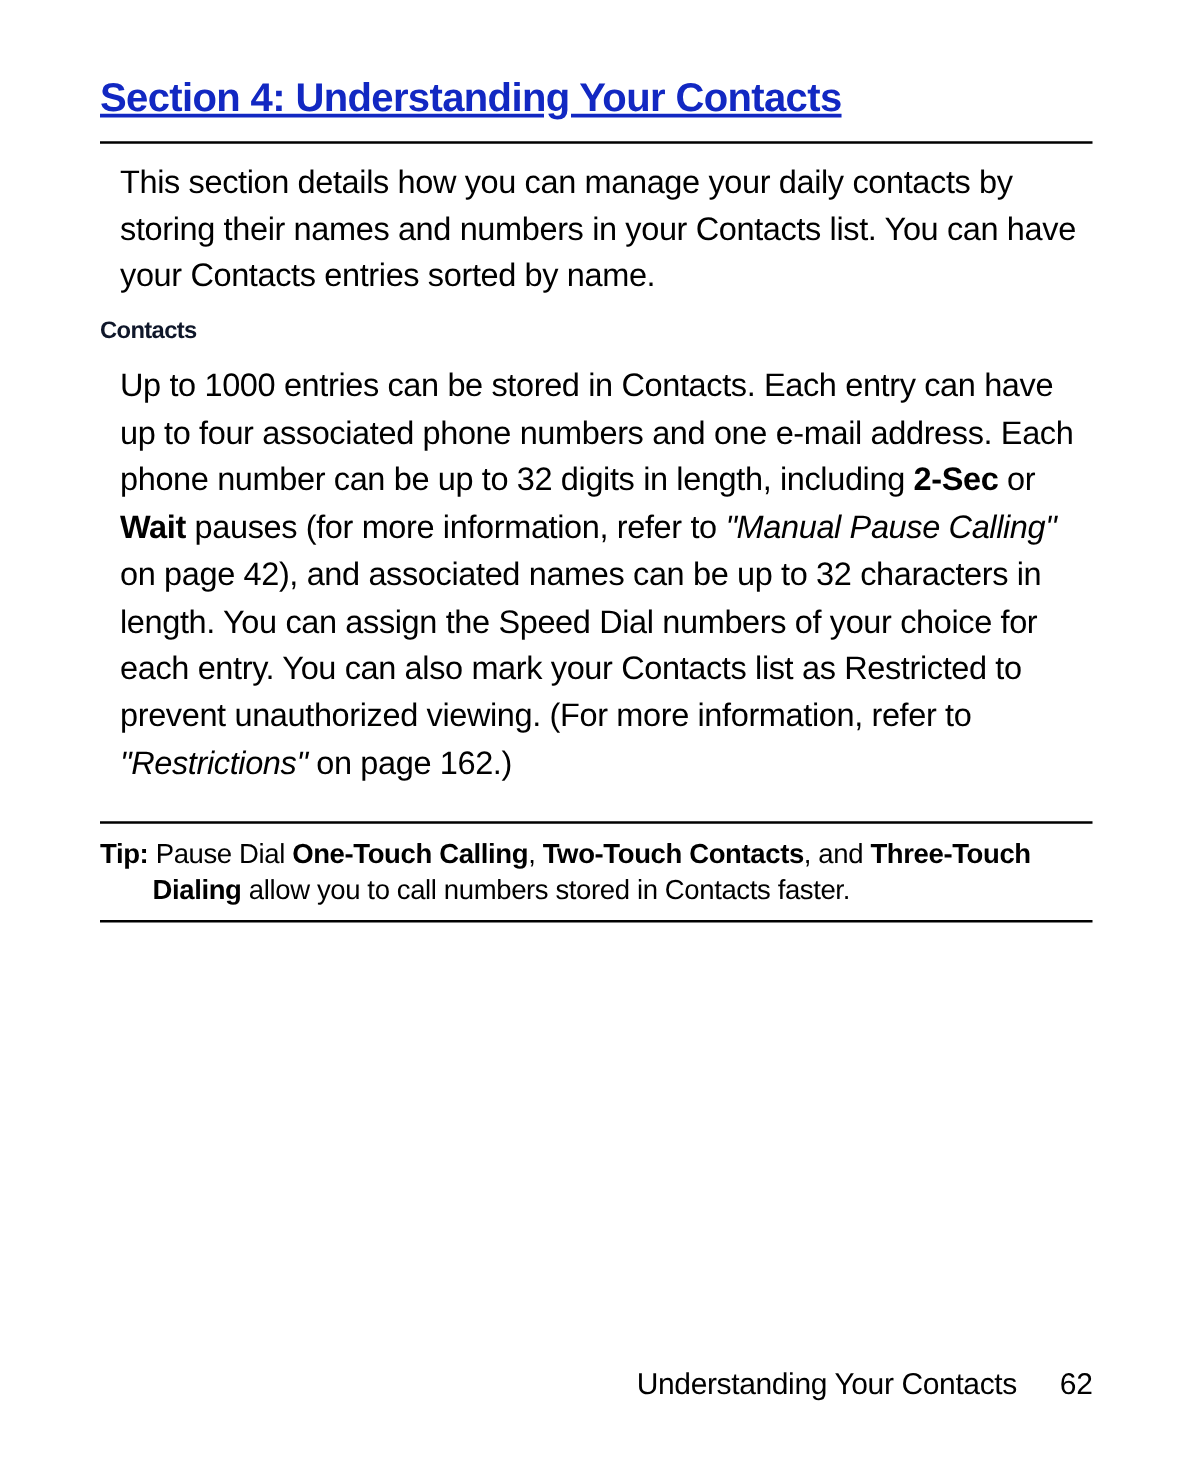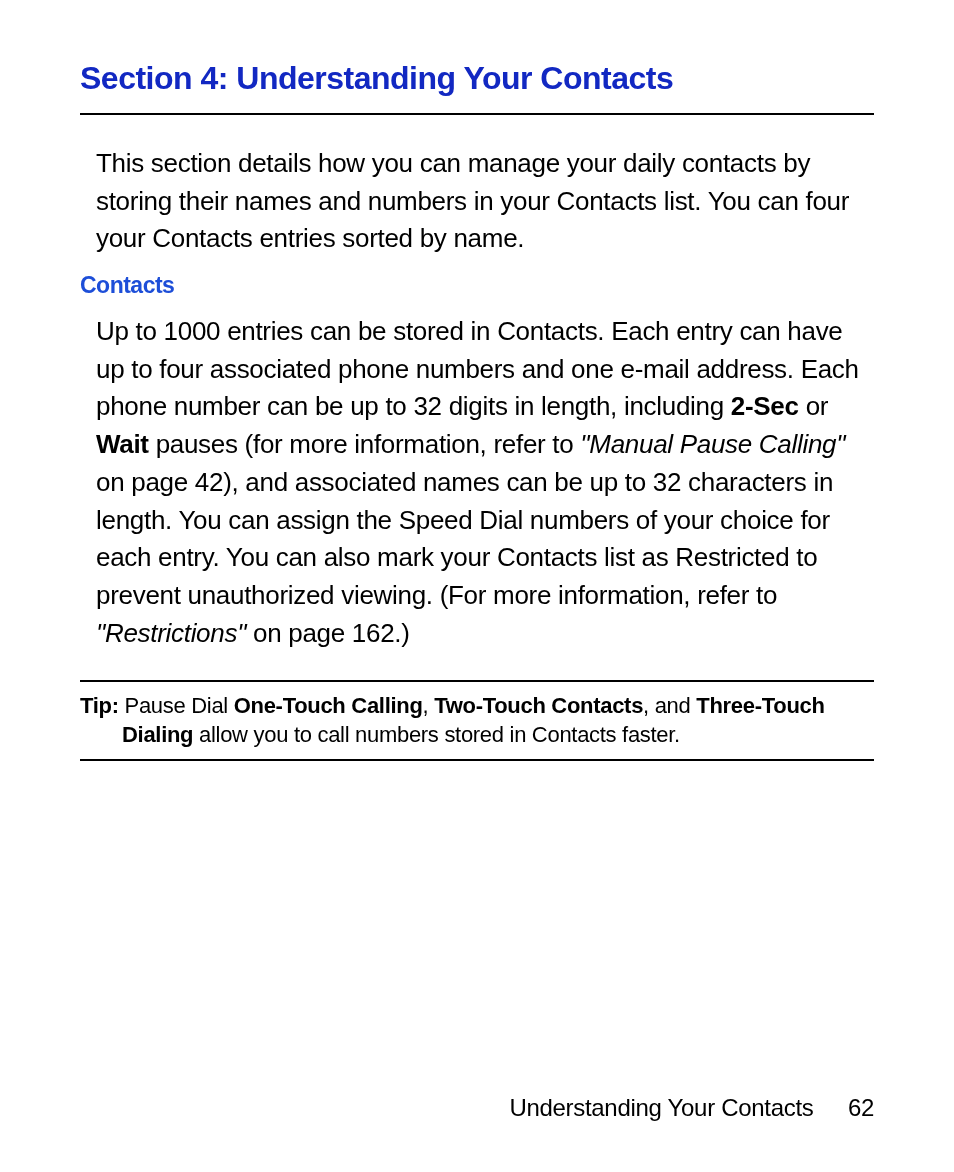--- a/index.html
+++ b/index.html
@@ -16,35 +16,36 @@
       padding: 60px 80px 40px 80px;
     }
     .section-title {
       color: #1228c2;
       font-weight: 900;
       font-size: 32px;
       font-stretch: condensed;
       letter-spacing: -0.5px;
       padding-bottom: 16px;
       border-bottom: 2px solid #000000;
-      margin-bottom: 30px;
+      margin-bottom: 12px;
+      text-decoration: underline;
     }
     .intro-text {
       font-size: 26px;
       line-height: 1.45;
       color: #000000;
       font-stretch: condensed;
       margin-left: 16px;
       margin-bottom: 14px;
       letter-spacing: -0.3px;
     }
     .subsection-title {
-      color: #1d4ed8;
+      color: #0f172a;
       font-weight: 900;
-      font-size: 23px;
+      font-size: 19px;
       font-stretch: condensed;
       letter-spacing: -0.5px;
       margin-bottom: 14px;
     }
     .body-text {
       font-size: 26px;
       line-height: 1.45;
       color: #000000;
       font-stretch: condensed;
       margin-left: 16px;
@@ -85,21 +86,21 @@
     .page-number {
       margin-left: 28px;
       margin-top: 48px;
     }
   </style>
 </head>
 <body>
 
 <h1 class="section-title">Section 4: Understanding Your Contacts</h1>
 
-<p class="intro-text">This section details how you can manage your daily contacts by storing their names and numbers in your Contacts list. You can four your Contacts entries sorted by name.</p>
+<p class="intro-text">This section details how you can manage your daily contacts by storing their names and numbers in your Contacts list. You can have your Contacts entries sorted by name.</p>
 
 <h2 class="subsection-title">Contacts</h2>
 
 <p class="body-text">
   <span>Up to 1000 entries can be stored in Contacts. Each entry can have up to four associated phone numbers and one e-mail address. Each phone number can be up to 32 digits in length, including </span><span class="bold">2-Sec</span><span> or </span><span class="bold">Wait</span><span> pauses (for more information, refer to </span><span class="italic">"Manual Pause Calling"</span><span> on page 42), and associated names can be up to 32 characters in length. You can assign the Speed Dial numbers of your choice for each entry. You can also mark your Contacts list as Restricted to prevent unauthorized viewing. (For more information, refer to </span><span class="italic">"Restrictions"</span><span> on page 162.)</span>
 </p>
 
 <div class="tip-box">
   <p class="tip-text">
     <span class="bold">Tip:</span><span> Pause Dial </span><span class="bold">One-Touch Calling</span><span>, </span><span class="bold">Two-Touch Contacts</span><span>, and </span><span class="bold">Three-Touch Dialing</span><span> allow you to call numbers stored in Contacts faster.</span>

